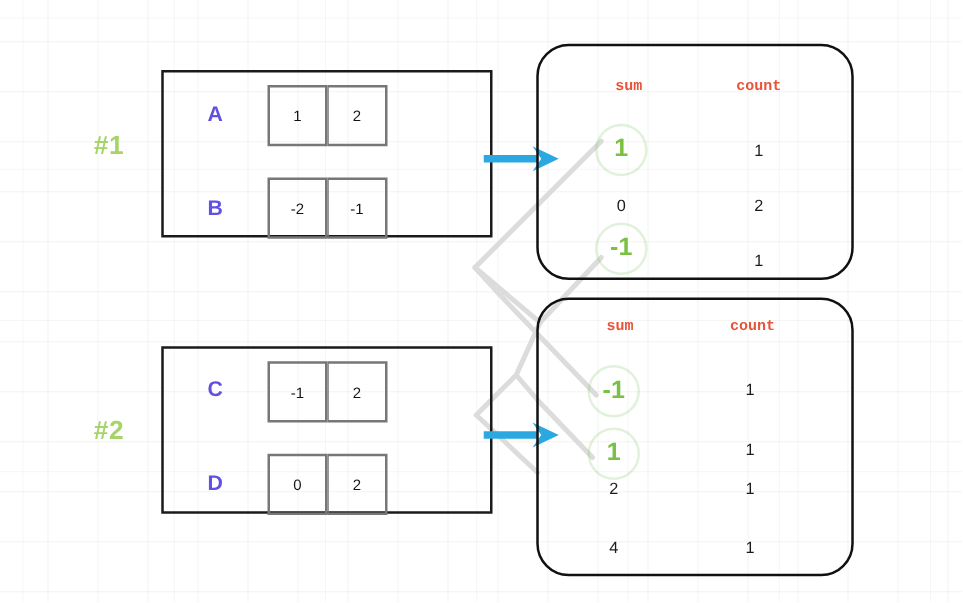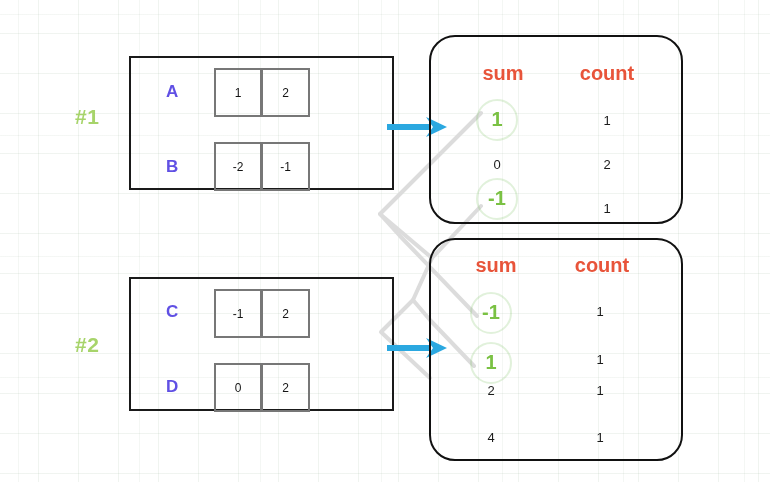--- a/index.html
+++ b/index.html
@@ -97,24 +97,24 @@
   
   .result-panel {
     position: absolute;
     border: 2px solid #111111;
     border-radius: 26px;
     background: transparent;
     box-sizing: border-box;
   }
   .col-head {
     position: absolute;
-    font-size: 20px;
+    font-size: 12px;
     color: #e8543a;
     font-weight: 600;
-    font-family: Liberation Sans, sans-serif;
+    font-family: Liberation Mono, monospace;
     white-space: nowrap;
   }
   .agg-val {
     position: absolute;
     font-size: 13px;
     color: #1b1b1b;
     font-family: "Liberation Sans", sans-serif;
     text-align: center;
     white-space: nowrap;
   }

